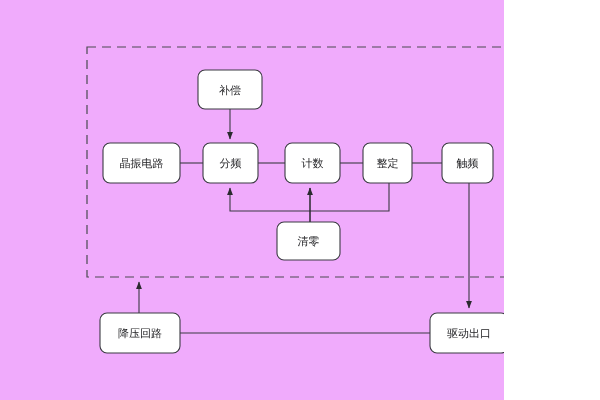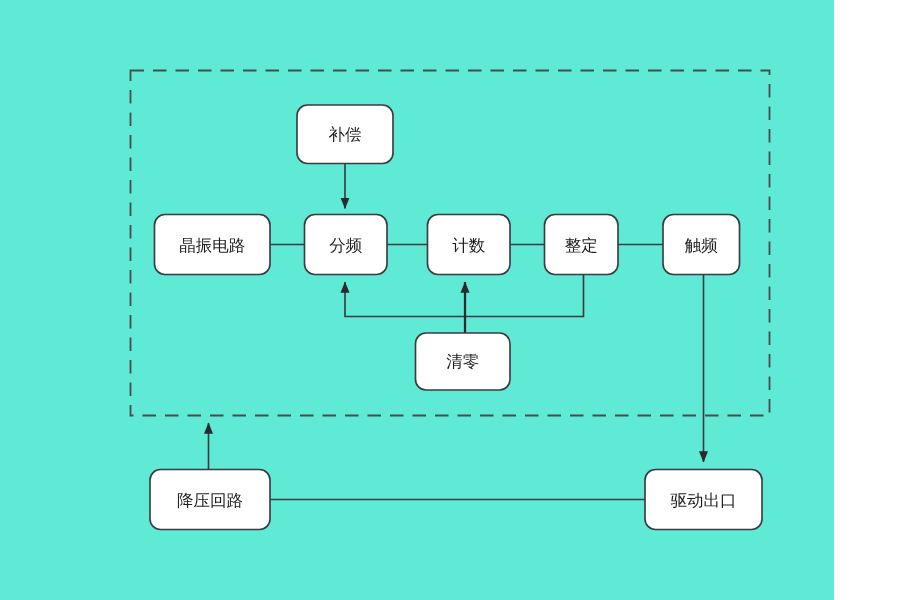--- a/index.html
+++ b/index.html
@@ -2,23 +2,23 @@
 <html><head>
 <meta charset="utf-8">
 <style>
   html, body {
     margin: 0;
     padding: 0;
     background: #ffffff;
   }
   #canvas {
     position: relative;
-    width: 556px;
+    width: 504px;
     height: 400px;
-    background: #5eead4;
+    background: #f0abfc;
     overflow: hidden;
     font-family: "DejaVu Sans", "Liberation Sans", sans-serif;
   }
   #diagram-svg {
     position: absolute;
     left: 0;
     top: 0;
     width: 600px;
     height: 400px;
   }

